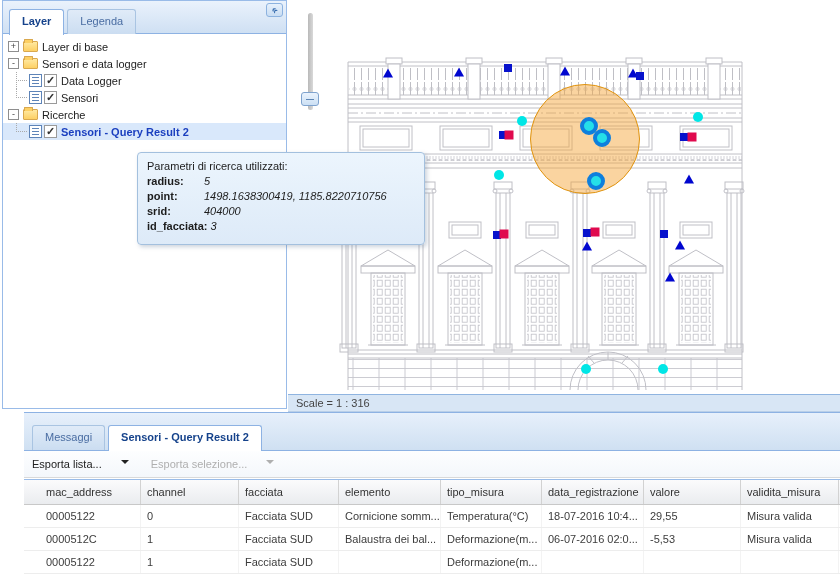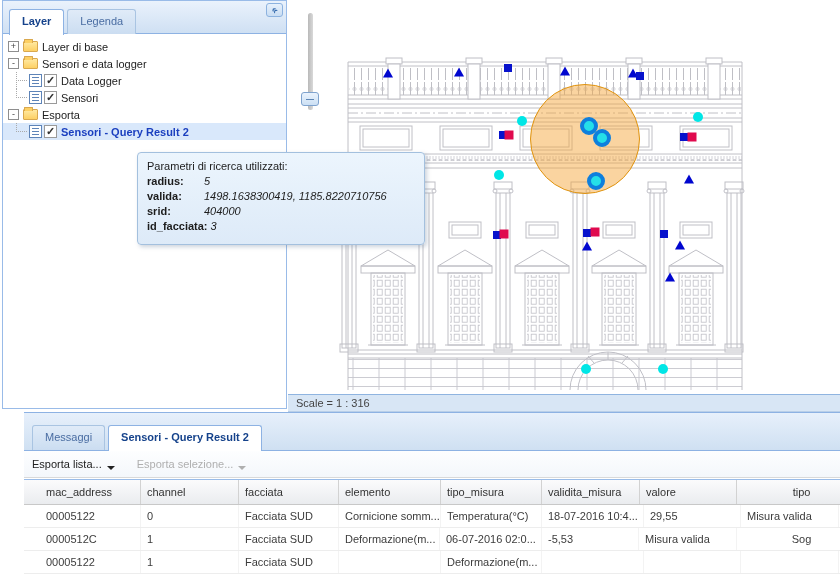--- a/index.html
+++ b/index.html
@@ -81,21 +81,21 @@
   .qtip .pvalue { font-style:italic; }
 
   
   .bottom-region { position:absolute; left:0; top:412px; width:840px; bottom:0;
     border-top:1px solid #8db2e3; background:#fff;margin-left:24px; }
   .br-tabstrip { height:38px; background:linear-gradient(#e7f0fb,#cfe0f2);
     border-bottom:1px solid #8db2e3; padding:12px 0 0 8px; display:flex; gap:3px; }
   .toolbar { height:27px; background:linear-gradient(#fdfeff,#f4f7fb);
     border-bottom:1px solid #d9d9d9; display:flex; align-items:center;
     padding-left:8px; gap:22px; }
-  .tbtn { display:flex; align-items:flex-end; gap:5px; cursor:pointer; color:#222; }
+  .tbtn { display:flex; align-items:flex-start; gap:19px; cursor:pointer; color:#222; }
   .tbtn.disabled { color:#afafaf; cursor:default; }
   .dd-arrow { width:0; height:0; border-left:4px solid transparent;
     border-right:4px solid transparent; border-top:4px solid currentColor; margin-top:2px; }
   .grid { position:absolute; left:0; top:66px; right:0; bottom:0; border-top:1px solid #99bbe8; }
   .ghead { display:flex; height:25px; background:linear-gradient(#fbfbfc,#eaecef);
     border-bottom:1px solid #c8c8c8; }
   .hcell { border-right:1px solid #d2d2d2; padding:6px 4px 0 6px; color:#333;
     overflow:hidden; white-space:nowrap; }
   .grow { display:flex; height:23px; border-bottom:1px solid #ededed; background:#fff; }
   .cell { border-right:1px solid #f3f3f3; padding:5px 4px 0 6px; color:#3c3c3c;
@@ -135,21 +135,21 @@
     </div>
     <div class="trow">
       <div class="elbow last"></div>
       <div class="layers-icon"></div>
       <div class="checkbox">✓</div>
       <span class="lbl">Sensori</span>
     </div>
     <div class="trow">
       <div class="expander">-</div>
       <div class="folder"></div>
-      <span class="lbl">Esporta</span>
+      <span class="lbl">Ricerche</span>
     </div>
     <div class="trow selected">
       <div class="elbow last"></div>
       <div class="layers-icon"></div>
       <div class="checkbox">✓</div>
       <span class="lbl">Sensori - Query Result 2</span>
     </div>
   </div>
 </div>
 
@@ -278,21 +278,21 @@
     <span>Scale = 1 : 316</span>
   </div>
 </div>
 
 <div class="qtip">
   <div class="trowp">Parametri di ricerca utilizzati:</div>
   <div class="trowp">
     <span class="plabel">radius:</span><span class="pvalue">5</span>
   </div>
   <div class="trowp">
-    <span class="plabel">valida:</span><span class="pvalue">1498.1638300419, 1185.8220710756</span>
+    <span class="plabel">point:</span><span class="pvalue">1498.1638300419, 1185.8220710756</span>
   </div>
   <div class="trowp">
     <span class="plabel">srid:</span><span class="pvalue">404000</span>
   </div>
   <div class="trowp">
     <span class="plabel">id_facciata:</span> <span class="pvalue">3</span>
   </div>
 </div>
 
 <div class="bottom-region">
@@ -310,39 +310,41 @@
       <span class="dd-arrow"></span>
     </div>
   </div>
   <div class="grid">
     <div class="ghead">
       <div class="hcell c0">mac_address</div>
       <div class="hcell c1">channel</div>
       <div class="hcell c2">facciata</div>
       <div class="hcell c3">elemento</div>
       <div class="hcell c4">tipo_misura</div>
+      <div class="hcell c5">data_registrazione</div>
+      <div class="hcell c6">valore</div>
       <div class="hcell c7">validita_misura</div>
-      <div class="hcell c6">valore</div>
       <div class="hcell c8">tipo</div>
     </div>
     <div class="grow">
       <div class="cell c0">00005122</div>
       <div class="cell c1">0</div>
       <div class="cell c2">Facciata SUD</div>
       <div class="cell c3">Cornicione somm...</div>
       <div class="cell c4">Temperatura(°C)</div>
       <div class="cell c5">18-07-2016 10:4...</div>
       <div class="cell c6">29,55</div>
       <div class="cell c7">Misura valida</div>
       <div class="cell c8">Sog</div>
     </div>
     <div class="grow">
       <div class="cell c0">0000512C</div>
       <div class="cell c1">1</div>
       <div class="cell c2">Facciata SUD</div>
+      <div class="cell c3">Balaustra dei bal...</div>
       <div class="cell c4">Deformazione(m...</div>
       <div class="cell c5">06-07-2016 02:0...</div>
       <div class="cell c6">-5,53</div>
       <div class="cell c7">Misura valida</div>
       <div class="cell c8">Sog</div>
     </div>
     <div class="grow">
       <div class="cell c0">00005122</div>
       <div class="cell c1">1</div>
       <div class="cell c2">Facciata SUD</div>

